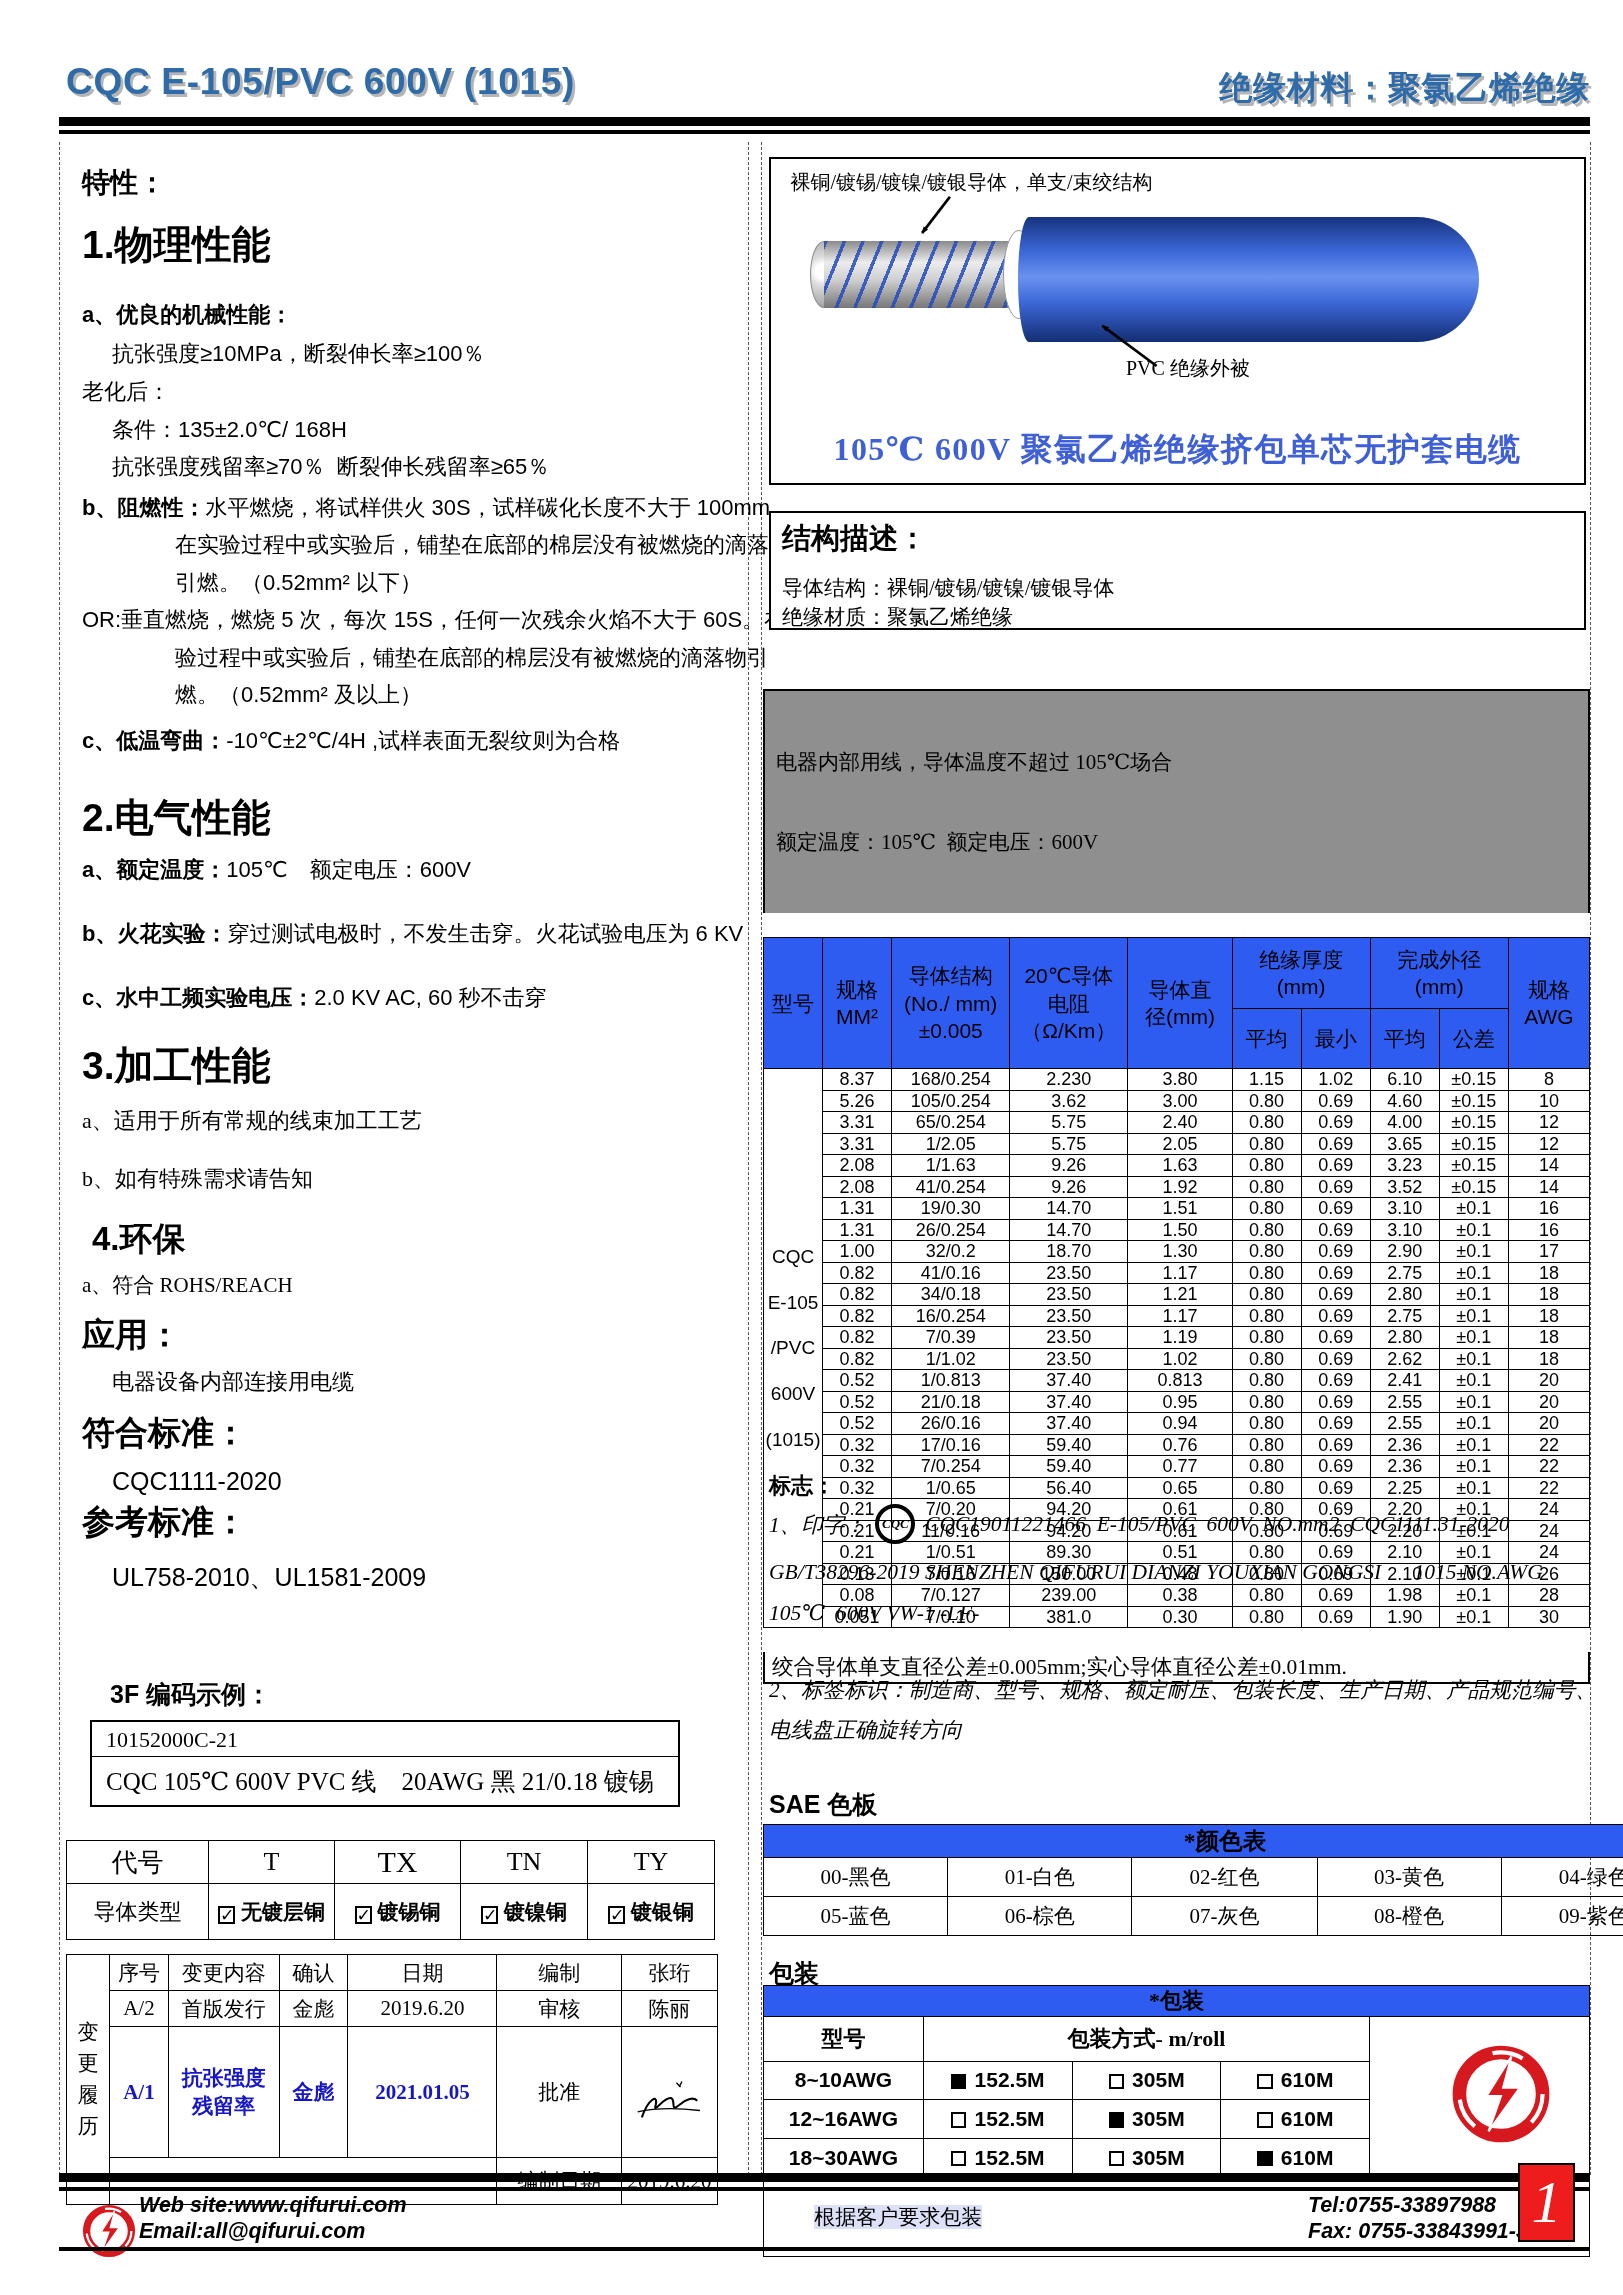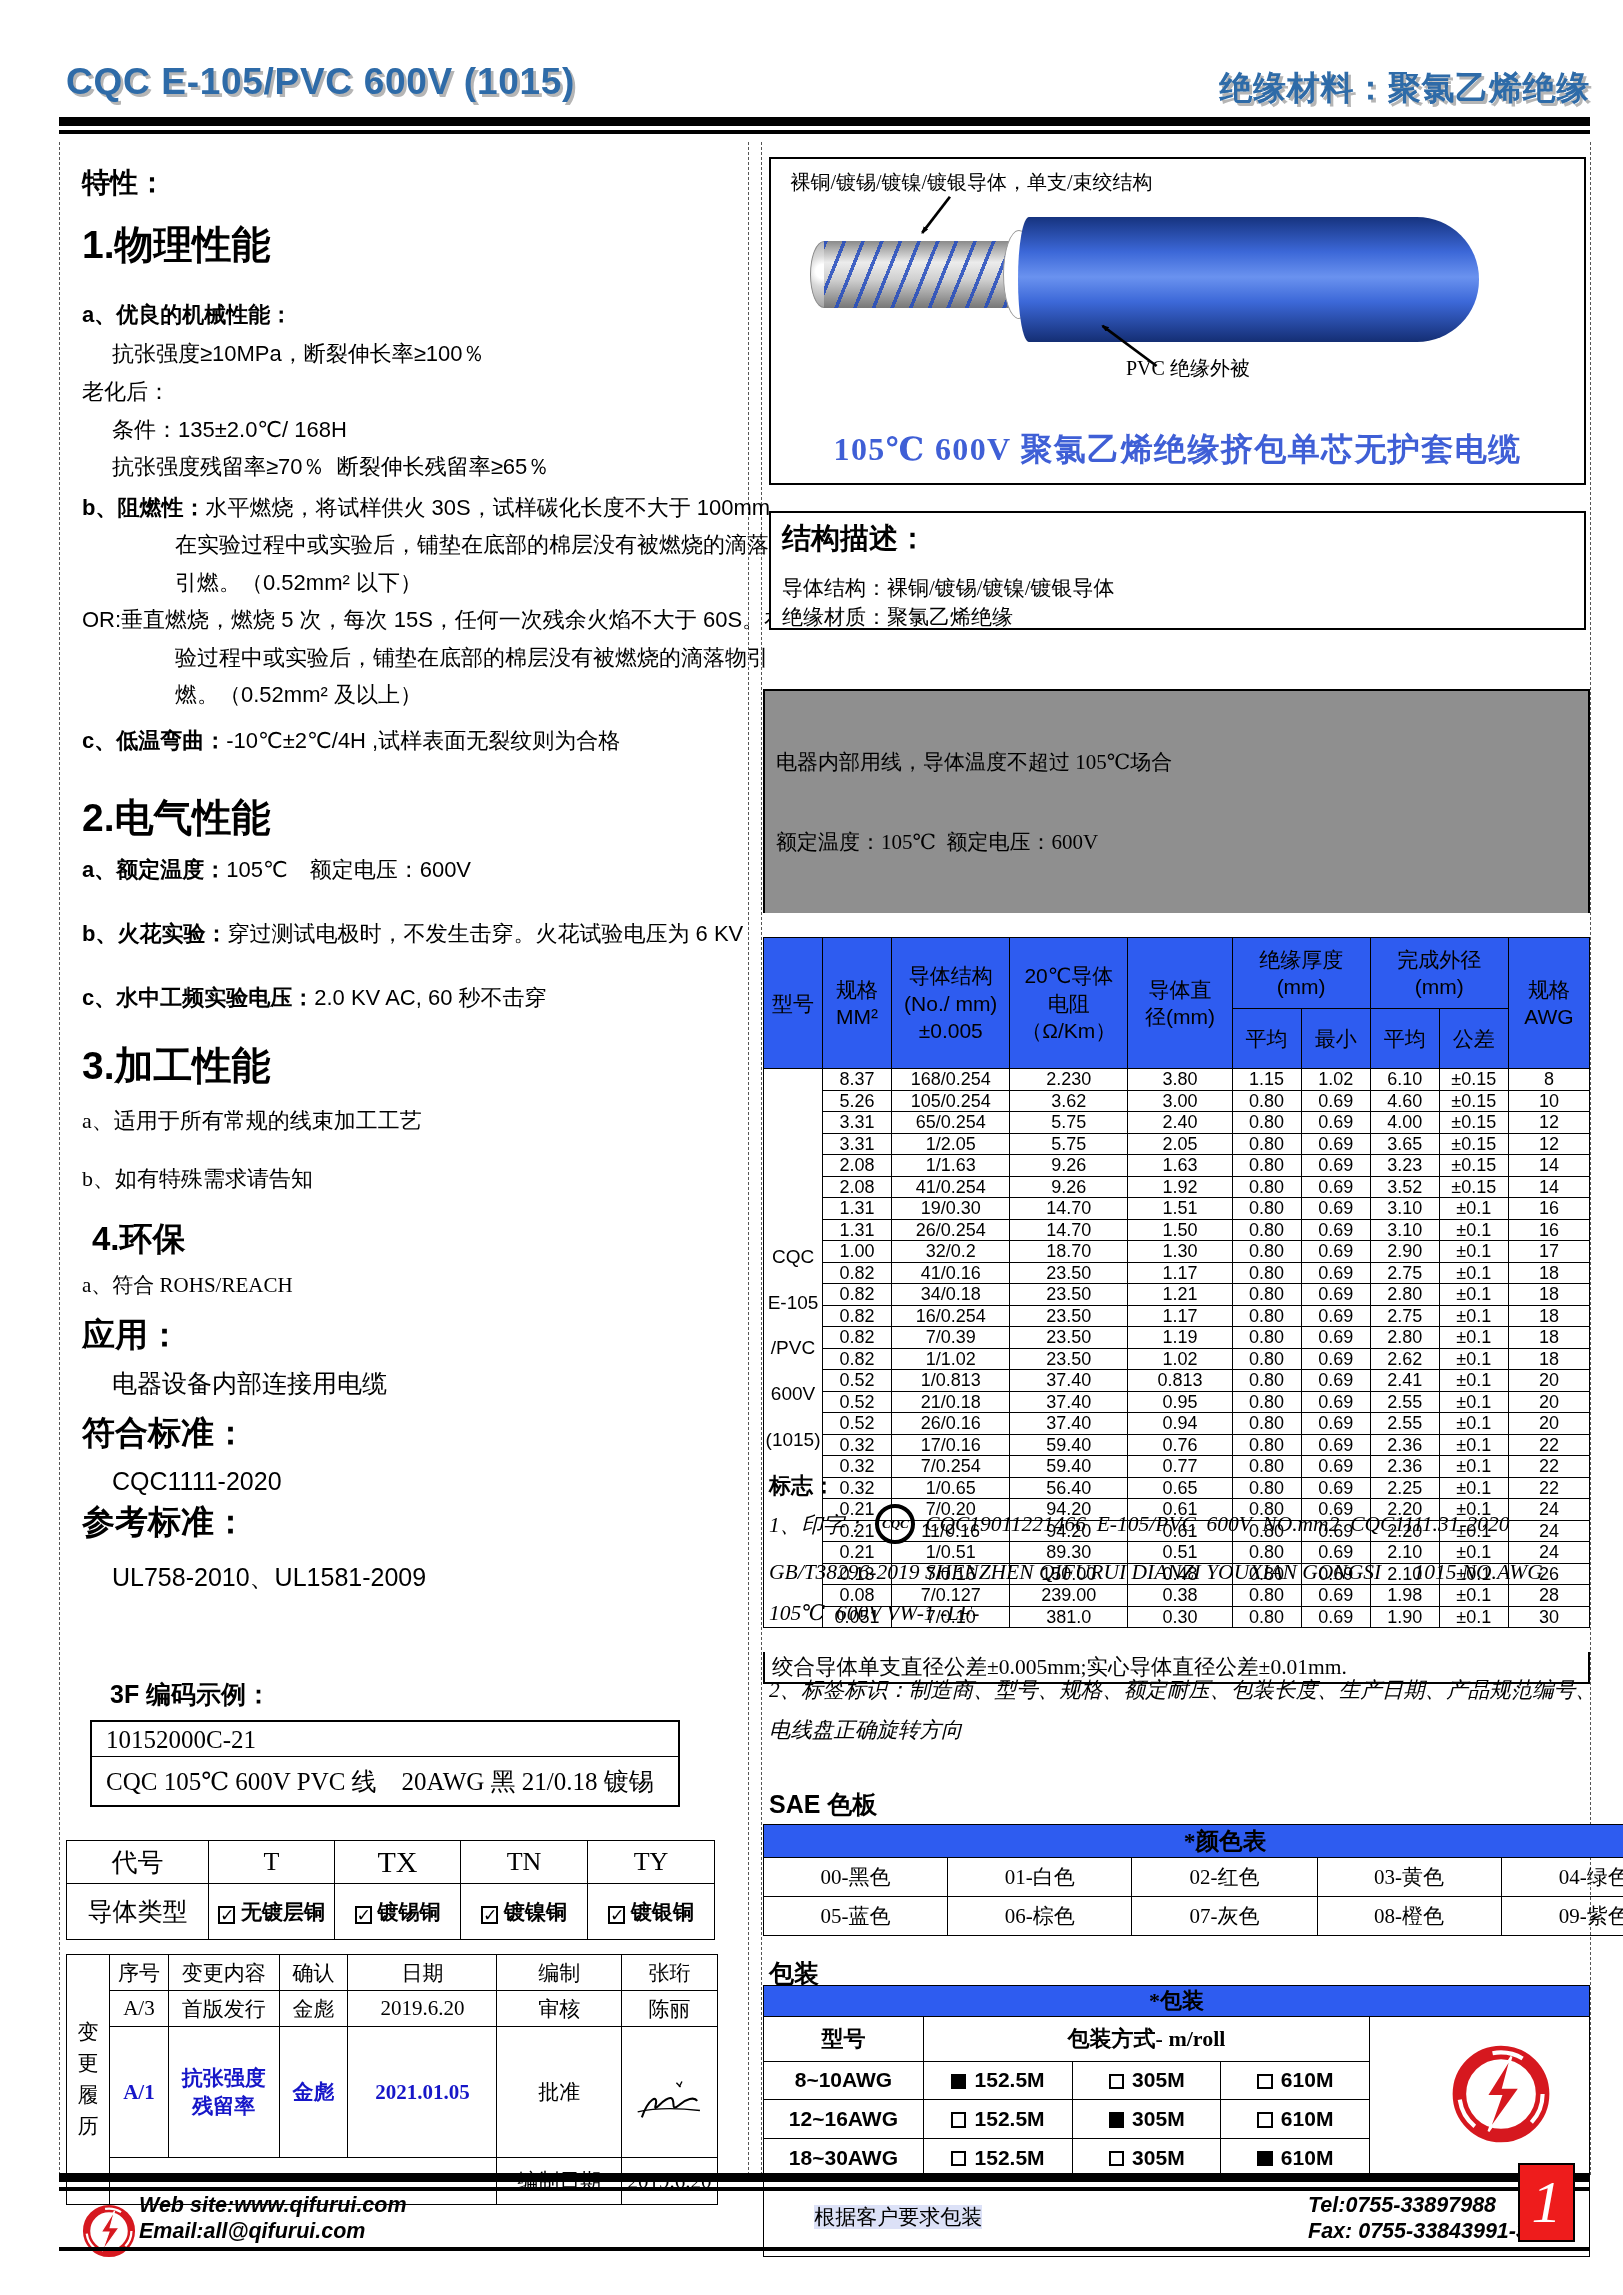--- a/index.html
+++ b/index.html
@@ -15,21 +15,21 @@
   body{background:#fff;font-family:"Liberation Sans","DejaVu Sans",sans-serif;color:#000;}
   .page{position:relative;width:1623px;height:2295px;background:#fff;overflow:hidden;}
   .abs{position:absolute;white-space:pre-wrap;}
   .serif{font-family:"Liberation Serif","DejaVu Serif",serif;}
   .b{font-weight:bold;}
   .h56{font-size:39px;font-weight:bold;}
   .h48{font-size:33px;font-weight:bold;}
   .h40{font-size:28px;font-weight:bold;}
   .h36{font-size:25px;font-weight:bold;}
   .t36{font-size:25px;}
-  .t34{font-size:25px;}
+  .t34{font-size:22px;}
   .t32{font-size:22px;}
   .t31{font-size:21.5px;font-style:italic;}
   .t30{font-size:21px;}
   .t29{font-size:20px;}
 
   .doc-title{font-size:37px;font-weight:bold;color:var(--title_blue);text-shadow:2.8px 2.8px 0 #b5b5b5;letter-spacing:0.7px;}
   .rule{position:absolute;left:59px;width:1531px;background:#000;}
   .vdash{position:absolute;top:142px;height:2033px;border-left:1.4px dashed #555;}
 
   .box{position:absolute;border:2.1px solid #000;background:#fff;}
@@ -161,21 +161,21 @@
     <tbody><tr style="height:36px;">
       <td rowspan="4" style="word-break:break-all;line-height:1.5;padding:0 9.7px;">变更履历</td>
       <td>序号</td>
       <td>变更内容</td>
       <td>确认</td>
       <td>日期</td>
       <td>编制</td>
       <td>张珩</td>
     </tr>
     <tr style="height:36px;">
-      <td>A/3</td>
+      <td>A/2</td>
       <td>首版发行</td>
       <td>金彪</td>
       <td>2019.6.20</td>
       <td>审核</td>
       <td>陈丽</td>
     </tr>
     <tr style="height:82px;">
       <td class="bluecell">A/1</td>
       <td class="bluecell" style="padding:0 7px;">抗张强度残留率</td>
       <td class="bluecell">金彪</td>

